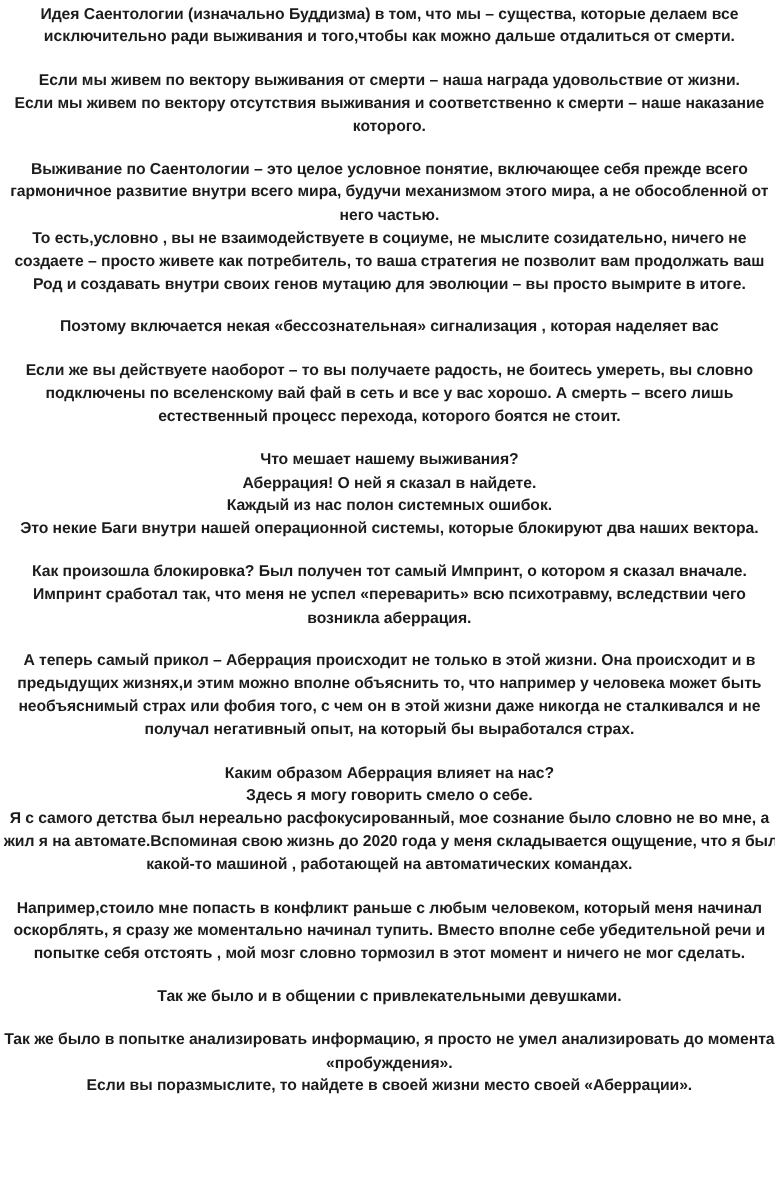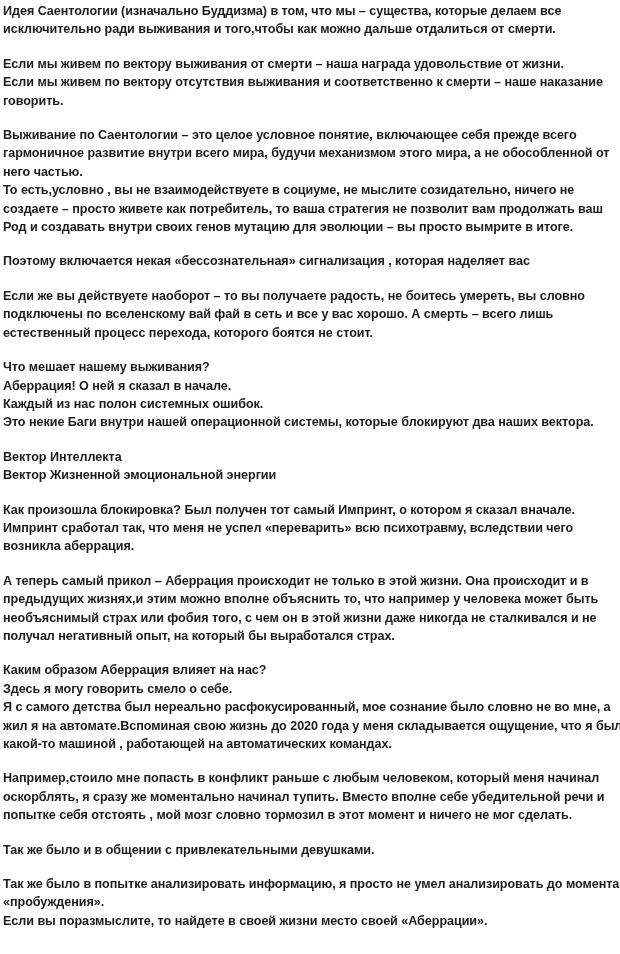--- a/index.html
+++ b/index.html
@@ -29,61 +29,58 @@
   .para {
     margin: 0 0 16px 0;
   }
   .para:last-child {
     margin-bottom: 4px;
   }
   .line {
     white-space: pre;
     min-height: 18.4px;
     overflow: hidden;
+    text-align: center;
   }
 </style>
 </head>
 <body>
 
 <div class="page" style="background: rgb(255, 255, 255); color: rgb(28, 28, 28);">
   <div>
       <div class="para">
         <div class="line">Идея Саентологии (изначально Буддизма) в том, что мы – существа, которые делаем все</div>
         <div class="line">исключительно ради выживания и того,чтобы как можно дальше отдалиться от смерти.</div>
       </div>
       <div class="para">
         <div class="line">Если мы живем по вектору выживания от смерти – наша награда удовольствие от жизни.</div>
         <div class="line">Если мы живем по вектору отсутствия выживания и соответственно к смерти – наше наказание</div>
-        <div class="line">говорить.</div>
+        <div class="line">которого.</div>
       </div>
       <div class="para">
         <div class="line">Выживание по Саентологии – это целое условное понятие, включающее себя прежде всего</div>
         <div class="line">гармоничное развитие внутри всего мира, будучи механизмом этого мира, а не обособленной от</div>
         <div class="line">него частью.</div>
         <div class="line">То есть,условно , вы не взаимодействуете в социуме, не мыслите созидательно, ничего не</div>
         <div class="line">создаете – просто живете как потребитель, то ваша стратегия не позволит вам продолжать ваш</div>
         <div class="line">Род и создавать внутри своих генов мутацию для эволюции – вы просто вымрите в итоге.</div>
       </div>
       <div class="para">
         <div class="line">Поэтому включается некая «бессознательная» сигнализация , которая наделяет вас</div>
       </div>
       <div class="para">
         <div class="line">Если же вы действуете наоборот – то вы получаете радость, не боитесь умереть, вы словно</div>
         <div class="line">подключены по вселенскому вай фай в сеть и все у вас хорошо. А смерть – всего лишь</div>
         <div class="line">естественный процесс перехода, которого боятся не стоит.</div>
       </div>
       <div class="para">
         <div class="line">Что мешает нашему выживания?</div>
-        <div class="line">Аберрация! О ней я сказал в начале.</div>
+        <div class="line">Аберрация! О ней я сказал в найдете.</div>
         <div class="line">Каждый из нас полон системных ошибок.</div>
         <div class="line">Это некие Баги внутри нашей операционной системы, которые блокируют два наших вектора.</div>
-      </div>
-      <div class="para">
-        <div class="line">Вектор Интеллекта</div>
-        <div class="line">Вектор Жизненной эмоциональной энергии</div>
       </div>
       <div class="para">
         <div class="line">Как произошла блокировка? Был получен тот самый Импринт, о котором я сказал вначале.</div>
         <div class="line">Импринт сработал так, что меня не успел «переварить» всю психотравму, вследствии чего</div>
         <div class="line">возникла аберрация.</div>
       </div>
       <div class="para">
         <div class="line">А теперь самый прикол – Аберрация происходит не только в этой жизни. Она происходит и в</div>
         <div class="line">предыдущих жизнях,и этим можно вполне объяснить то, что например у человека может быть</div>
         <div class="line">необъяснимый страх или фобия того, с чем он в этой жизни даже никогда не сталкивался и не</div>

